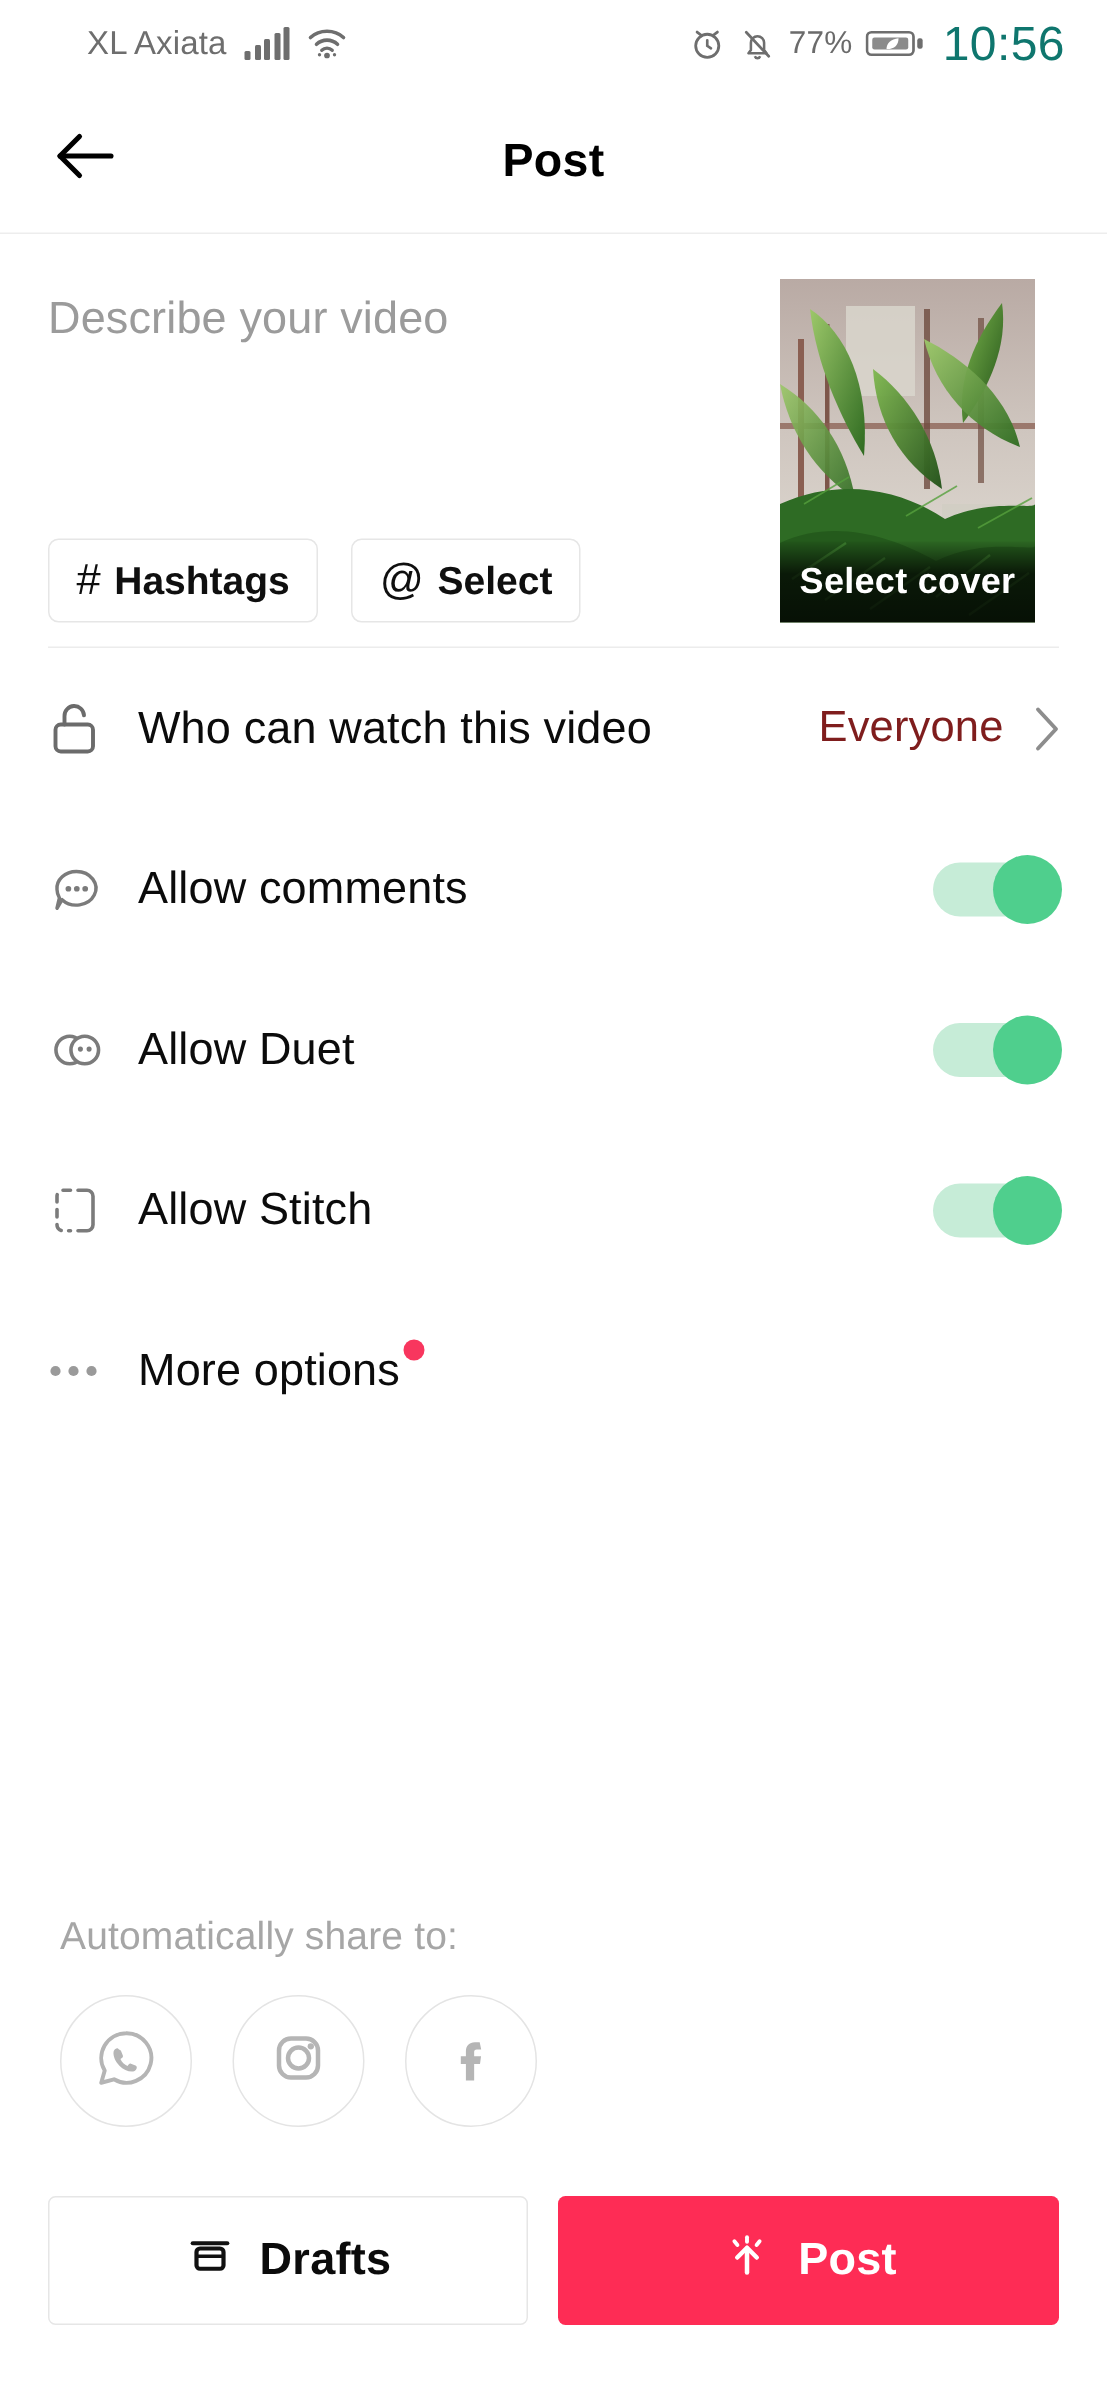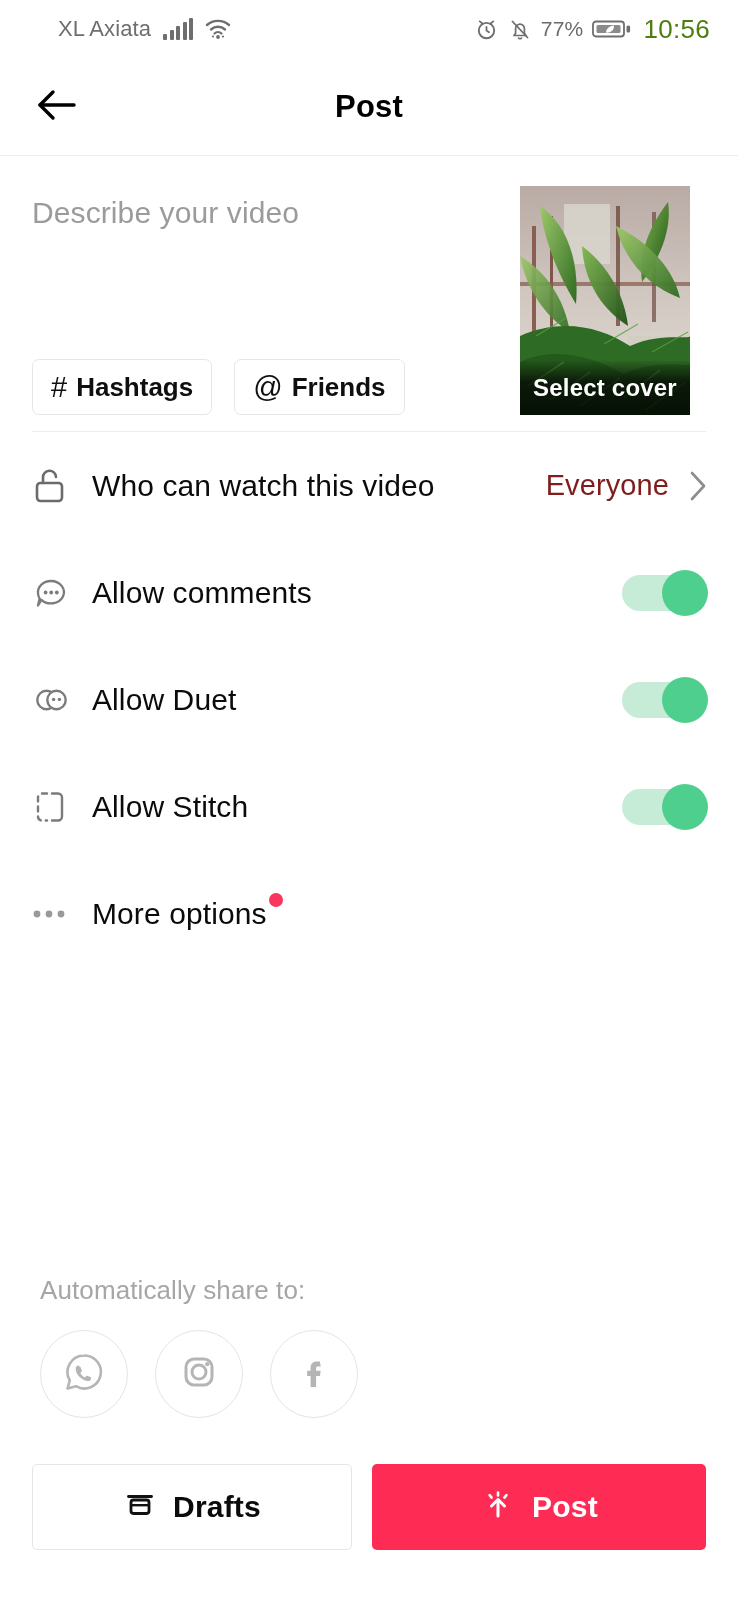--- a/index.html
+++ b/index.html
@@ -28,21 +28,21 @@
     align-items: center;
     justify-content: space-between;
     padding: 0 28px 0 34px;
     color: #6e6e6e;
     margin-left: 24px;
   }
   .sb-left { display: flex; align-items: center; gap: 12px; }
   .sb-carrier { font-size: 22px; color: #6e6e6e; letter-spacing: .1px; }
   .sb-right { display: flex; align-items: center; gap: 9px; }
   .sb-pct { font-size: 21px; color: #6b6b6b; letter-spacing: .2px; }
-  .sb-time { font-size: 26px; color: #4d7c0f; letter-spacing: .3px; margin-left: 2px;}
+  .sb-time { font-size: 32px; color: #0f766e; letter-spacing: .3px; margin-left: 2px;}
   .ico { display: inline-flex; align-items: center; justify-content: center; }
 
   
   .signal { display: flex; align-items: flex-end; gap: 2.5px; height: 22px; }
   .signal i { display: block; width: 4px; background: #6e6e6e; border-radius: 1px; }
   .signal i:nth-child(1) { height: 6px; }
   .signal i:nth-child(2) { height: 10px; }
   .signal i:nth-child(3) { height: 14px; }
   .signal i:nth-child(4) { height: 18px; }
   .signal i:nth-child(5) { height: 22px; }
@@ -331,21 +331,21 @@
     <div class="compose-inner">
       <div class="desc-col">
         <div class="desc-placeholder">Describe your video</div>
         <div class="chips">
           <div class="chip">
             <span class="sym">#</span>
             <span>Hashtags</span>
           </div>
           <div class="chip">
             <span class="sym">@</span>
-            <span>Friends</span>
+            <span>Select</span>
           </div>
         </div>
       </div>
 
       <div class="cover">
         <span class="cover-img">
           <svg width="170" height="229" viewBox="0 0 170 229" preserveAspectRatio="none">
             <defs>
               <linearGradient id="wallg" x1="0" y1="0" x2="0" y2="1">
                 <stop offset="0%" stop-color="#b9aaa4"></stop>

